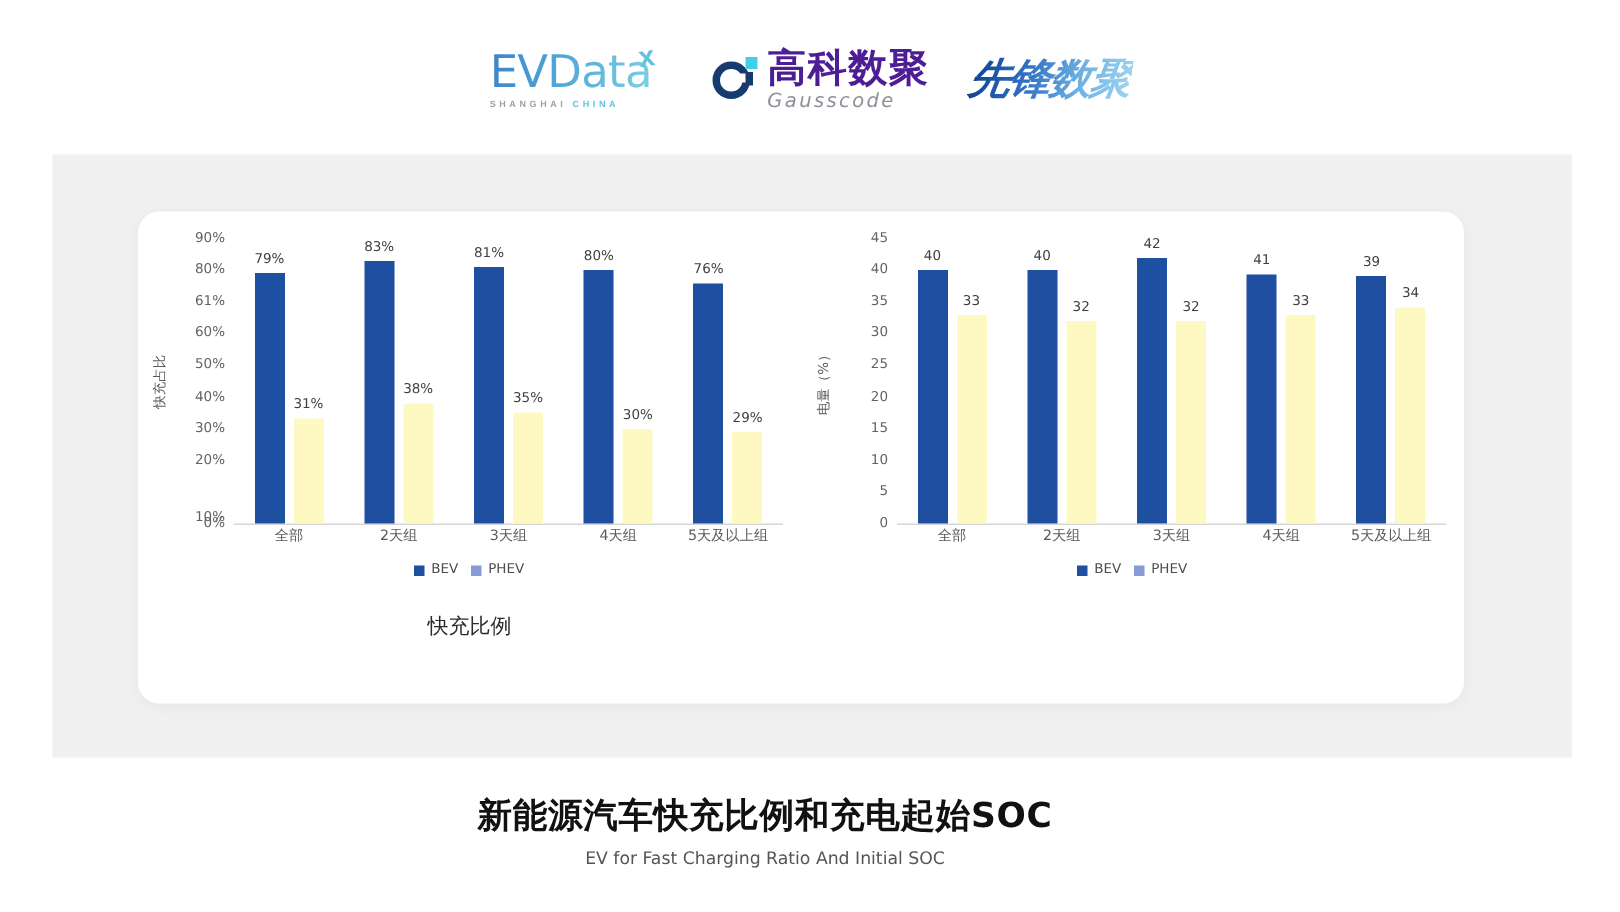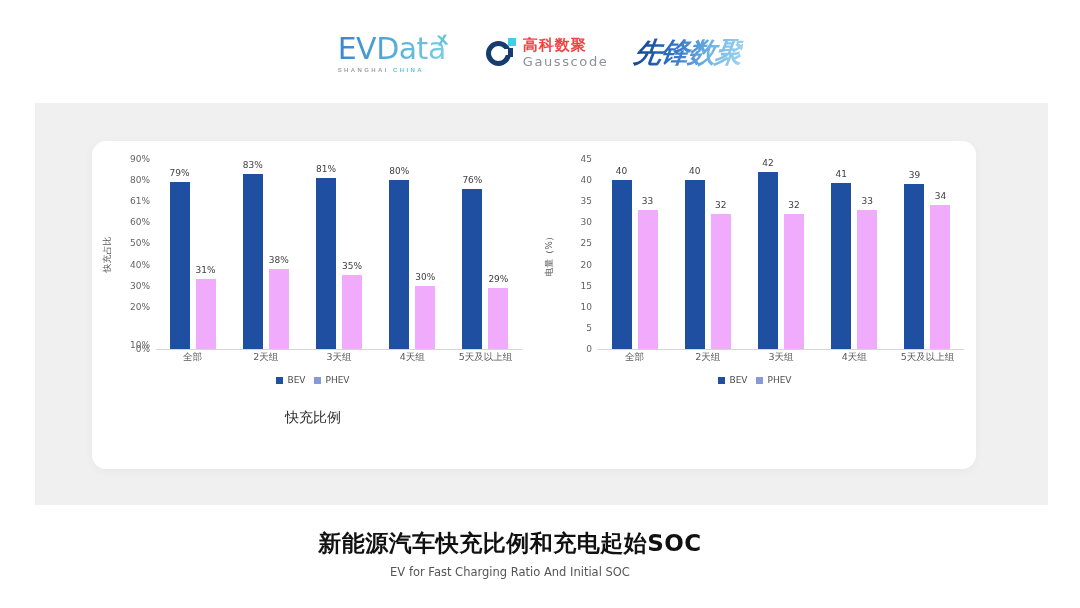--- a/index.html
+++ b/index.html
@@ -49,26 +49,27 @@
     position:absolute;right:2px;top:11px;width:10px;height:6px;background:#ffffff;
   }
   .gauss-bar{
     position:absolute;right:3px;top:10px;width:5px;height:9px;background:#173b6e;
   }
   .gauss-dot{
     position:absolute;right:0px;top:0px;width:8px;height:8px;background:#3fd0e8;
   }
   .gauss-text{display:flex;flex-direction:column;line-height:1;}
   .gauss-cn{
-    font-size:15px;font-weight:700;color:#ef4444;letter-spacing:1px;
+    font-size:26px;font-weight:700;color:#4c1d95;letter-spacing:1px;
     font-family:"DejaVu Sans",sans-serif;
   }
   .gauss-en{
     font-size:13px;color:#8c9097;letter-spacing:1.6px;margin-top:2px;
     font-family:"DejaVu Sans",sans-serif;
+    font-style:italic;
   }
 
   
   .logo-xf{
     font-size:28px;font-weight:700;font-style:italic;letter-spacing:-1px;
     font-family:"DejaVu Sans",sans-serif;
     background:linear-gradient(95deg,#0f3f8f 0%,#2f6fc4 35%,#6fb4e4 70%,#9fd4ef 100%);
     -webkit-background-clip:text;background-clip:text;color:transparent;
     transform:skewX(-8deg);
   }
@@ -124,21 +125,21 @@
     display:flex;align-items:flex-end;
   }
   .group{
     flex:1;height:100%;position:relative;
     display:flex;align-items:flex-end;justify-content:center;gap:6px;
   }
   .bar{
     position:relative;width:20px;
   }
   .bar.bev{background:#1f4fa0;}
-  .bar.phev{background:#f0abfc;}
+  .bar.phev{background:#fef9c3;}
   .bar .vlabel{
     position:absolute;left:50%;transform:translateX(-50%);top:-14px;
     font-size:9px;color:#404040;white-space:nowrap;
     font-family:"DejaVu Sans",sans-serif;
   }
 
   .xlabels{
     position:absolute;left:58px;right:6px;top:192px;height:18px;display:flex;
   }
   .xlabel{

